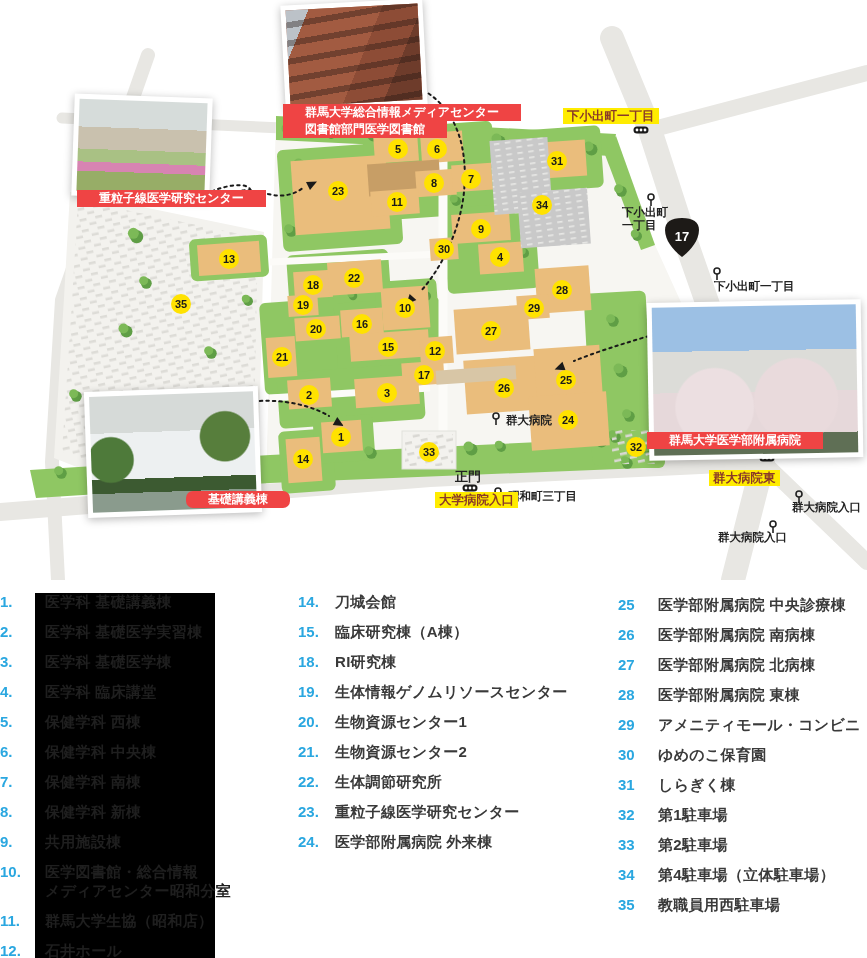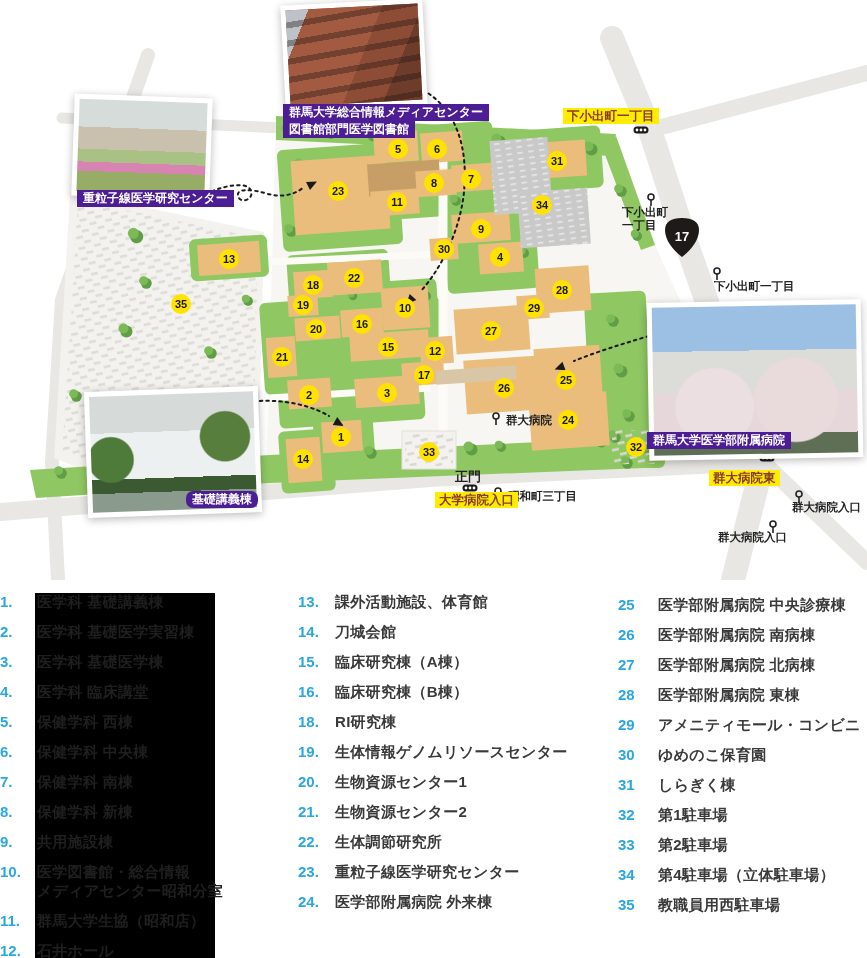--- a/index.html
+++ b/index.html
@@ -32,35 +32,35 @@
       radial-gradient(circle at 70% 64%,#e9dadc 0 24%,transparent 25%),
       linear-gradient(#9cc0e4 0 30%,#dcdcd8 30% 58%,#e6d8da 58% 86%,#5f6f55 86% 100%);}
   .photo-d{left:86px;top:389px;width:164px;height:116px;transform:rotate(-2deg);}
   .photo-d .inner{background:
       radial-gradient(circle at 82% 38%,#577e3c 0 16%,transparent 17%),
       radial-gradient(circle at 12% 55%,#4e7a3a 0 14%,transparent 15%),
       linear-gradient(#d6dad8 0 32%,#edf0f1 32% 72%,#3c5a31 72% 84%,#8a9b8d 84% 100%);}
   
   .ylabel{position:absolute;background:#ffec00;color:#8a3a28;font-size:12.5px;font-weight:bold;
           line-height:16px;padding:0 4px;white-space:nowrap;}
-  .pcap{position:absolute;background:#4c1d95;color:#fff;font-size:12px;font-weight:bold;
-        line-height:17px;padding:0 6px;white-space:nowrap;}
+  .pcap{position:absolute;background:#ef4444;color:#fff;font-size:12px;font-weight:bold;
+        line-height:17px;padding:0 22px;white-space:nowrap;}
   
   .legend{position:absolute;left:0;top:586px;width:867px;height:372px;}
   .black-box{position:absolute;left:35px;top:7px;width:180px;height:365px;background:#000;}
   .lcol{position:absolute;top:6px;}
   .lcol-0{left:0;width:292px;}
   .lcol-1{left:298px;width:312px;}
   .lcol-2{left:618px;width:249px;padding-top:3px;}
   .lrow{display:flex;align-items:flex-start;min-height:19px;margin-bottom:11px;
         font-size:15px;font-weight:bold;line-height:19px;position:relative;}
   .lnum{color:#2aa7e0;flex:0 0 37px;}
   .lcol-2 .lnum{flex-basis:40px;}
   .llabel{color:#3a3a3a;white-space:pre-line;letter-spacing:.3px;}
-  .lcol-0 .llabel{color:#1f1f1f;}
+  .lcol-0 .llabel{color:#1f1f1f;margin-left:8px;}
 </style>
 </head>
 <body>
 
 <div class="stage">
 
   <svg class="map-svg" width="867" height="580" viewBox="0 0 867 580">
     <defs>
       <pattern id="pklot" width="16" height="11" patternUnits="userSpaceOnUse" patternTransform="rotate(-12)">
         <rect x="0" y="0" width="7" height="2.6" fill="#d9d8d3"></rect>
@@ -491,36 +491,28 @@
           <span class="lnum">11.</span>
           <span class="llabel">群馬大学生協（昭和店）</span>
         </div>
         <div class="lrow">
           <span class="lnum">12.</span>
           <span class="llabel">石井ホール</span>
         </div>
       </div>
     <div class="lcol lcol-1">
         <div class="lrow">
-          <span class="lnum">13.</span>
-          <span class="llabel">課外活動施設、体育館</span>
-        </div>
-        <div class="lrow">
           <span class="lnum">14.</span>
           <span class="llabel">刀城会館</span>
         </div>
         <div class="lrow">
           <span class="lnum">15.</span>
           <span class="llabel">臨床研究棟（A棟）</span>
         </div>
         <div class="lrow">
-          <span class="lnum">16.</span>
-          <span class="llabel">臨床研究棟（B棟）</span>
-        </div>
-        <div class="lrow">
           <span class="lnum">18.</span>
           <span class="llabel">RI研究棟</span>
         </div>
         <div class="lrow">
           <span class="lnum">19.</span>
           <span class="llabel">生体情報ゲノムリソースセンター</span>
         </div>
         <div class="lrow">
           <span class="lnum">20.</span>
           <span class="llabel">生物資源センター1</span>

